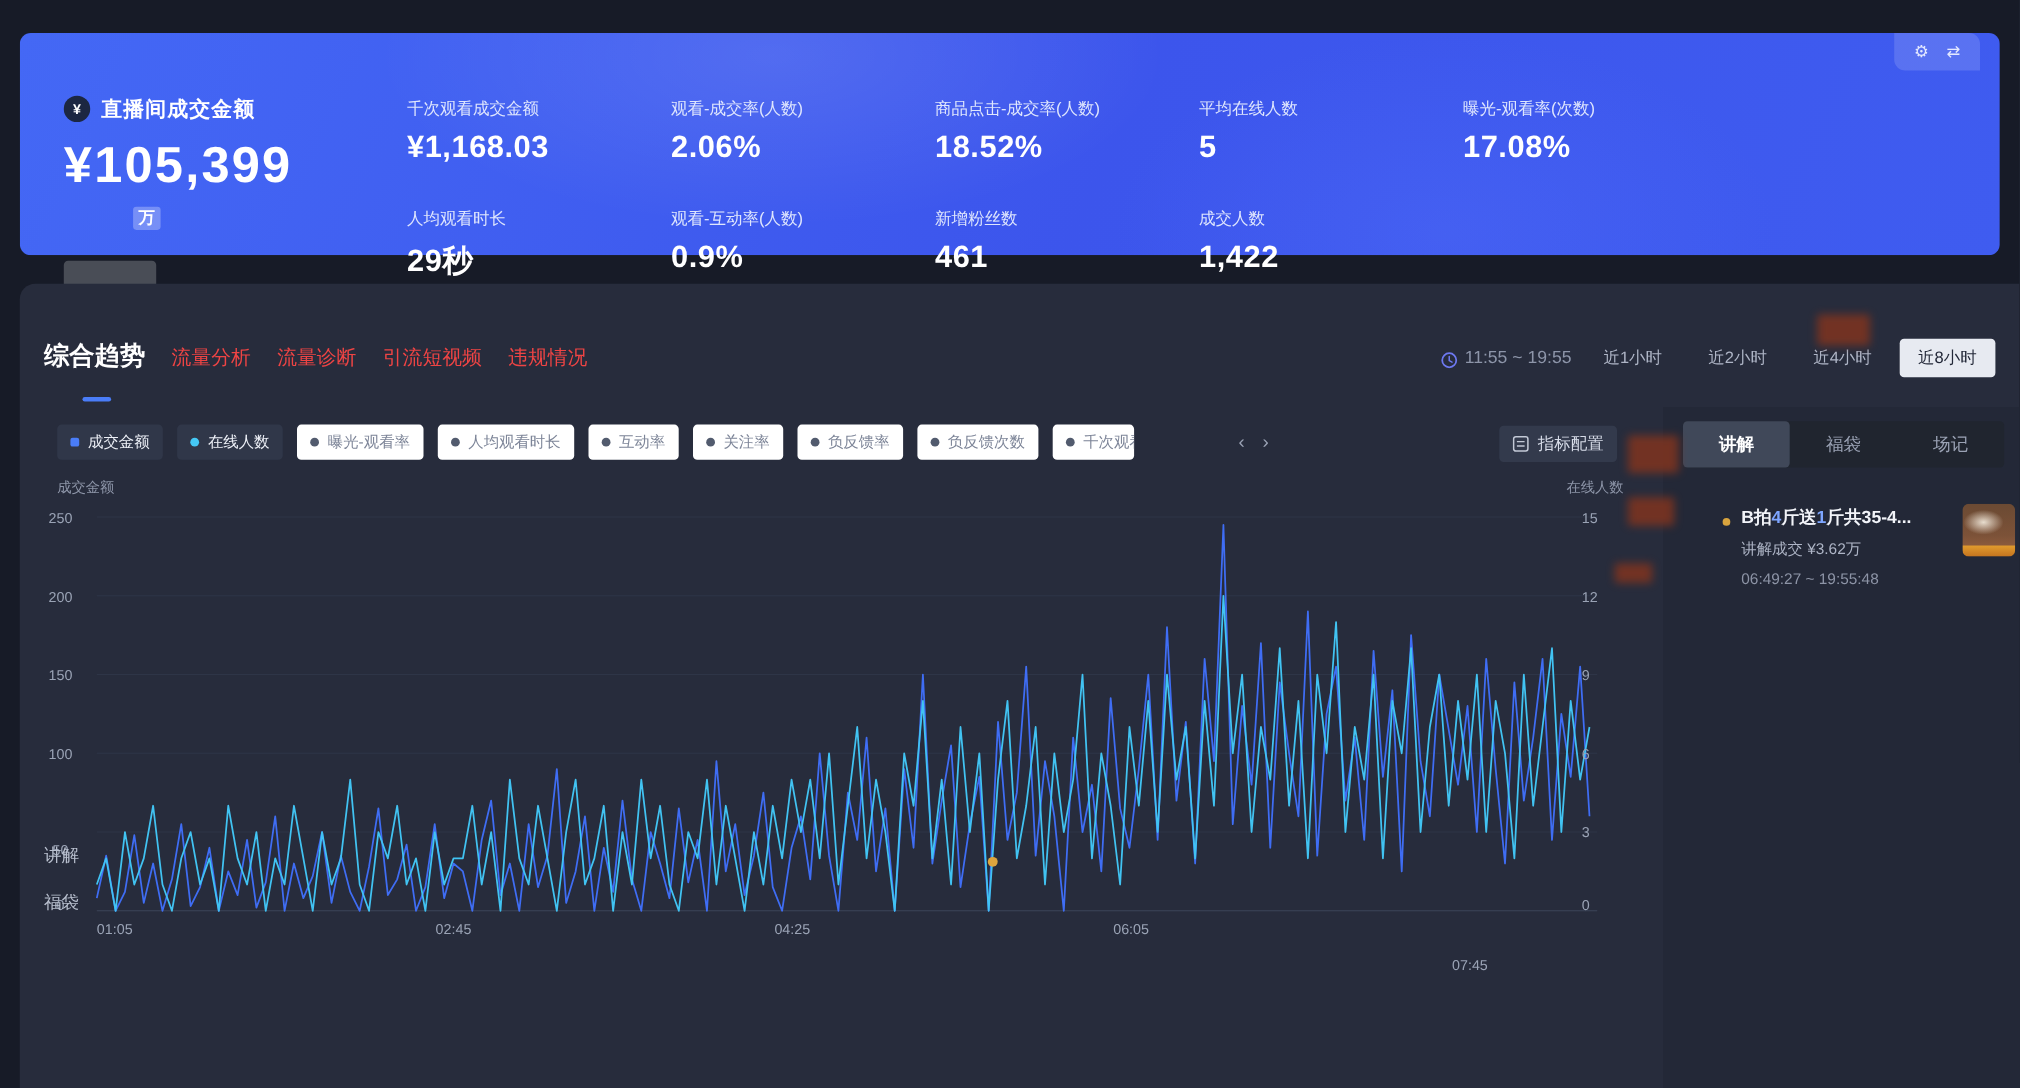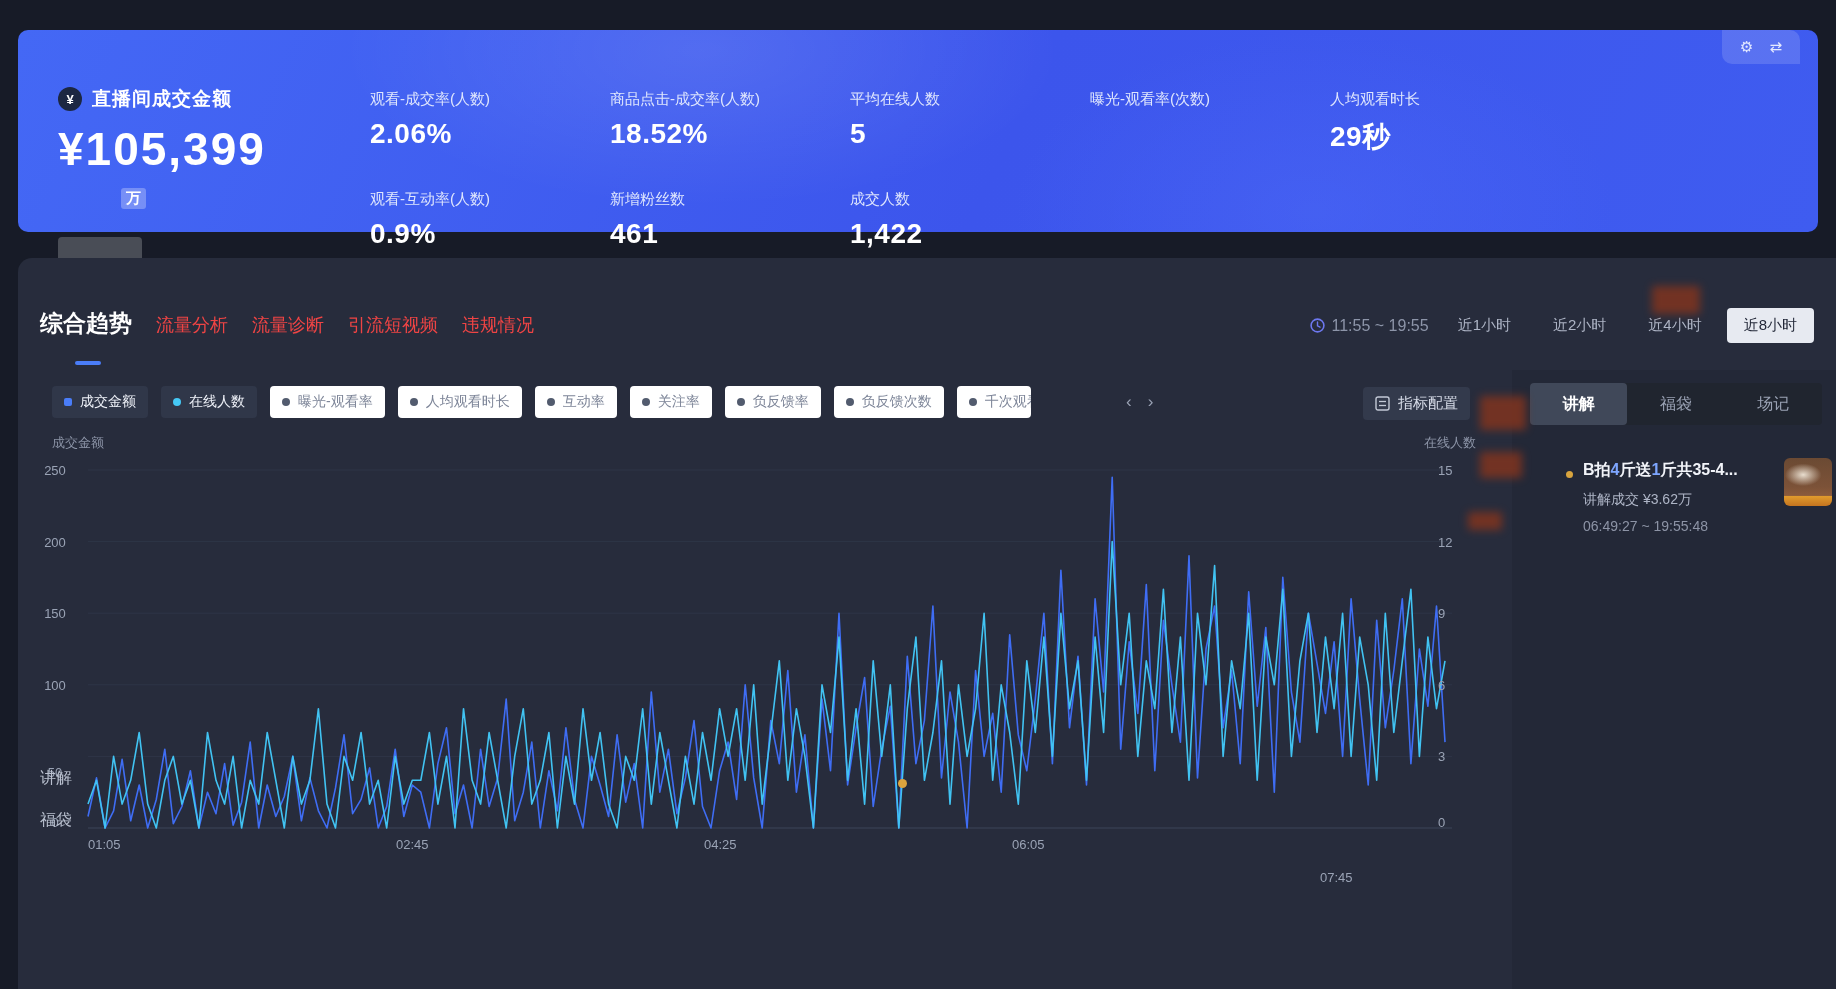--- a/index.html
+++ b/index.html
@@ -34,21 +34,21 @@
   .main-panel{left:18px;top:258px;width:1818px;height:731px;background:#272c3c;border-radius:14px 0 0 0}
   .side-panel{left:1512px;top:370px;width:324px;height:619px;background:#232837}
 
   
   .tab-bar{left:40px;top:308px;display:flex;align-items:baseline;gap:24px}
   .nav-tab{font-size:18px;color:#ef4444;cursor:pointer;white-space:nowrap}
   .nav-tab.active{font-size:23px;font-weight:bold;color:#fff}
   .tab-underline{left:75px;top:361px;width:26px;height:4px;border-radius:2px;background:#4a7df8}
 
   .time-row{top:308px;right:22px;display:flex;align-items:center;gap:12px}
-  .time-text{font-size:16px;color:#8d95a9;display:flex;align-items:center;gap:7px}
+  .time-text{font-size:16px;color:#8d95a9;display:flex;align-items:flex-end;gap:7px}
   .range-btn{font-size:15px;color:#aeb5c6;padding:8px 17px;border-radius:4px;cursor:pointer;white-space:nowrap}
   .range-btn.active{background:#e7eaf1;color:#232838;font-weight:normal}
 
   
   .chips-row{left:52px;top:386px;display:flex;align-items:center;gap:13px}
   .chip{display:flex;align-items:center;gap:8px;background:#ffffff;border-radius:4px;padding:7px 12px;font-size:14px;color:#7d8598;cursor:pointer;white-space:nowrap}
   .chip.active{background:#303749;color:#eef1f8}
   .chip .dot{width:8px;height:8px;border-radius:50%;background:#525b6e;flex:0 0 auto}
   .chip .dot.square{border-radius:2px}
   .chip.trunc{width:62px;overflow:hidden;padding-right:0}
@@ -87,33 +87,38 @@
 <div class="abs header-card">
   <div class="abs hm-row">
     <div class="yuan-circle">¥</div>
     <div class="hm-label">直播间成交金额</div>
   </div>
   <div class="abs hm-value">¥105,399</div>
   <div class="abs hm-unit">万</div>
   <div class="abs goal-btn">创建目标</div>
   <div class="abs kpi-grid" id="kpi-grid">
       <div class="kpi-cell">
+        <div class="kpi-label">千次观看成交金额</div>
+        <div class="kpi-value">¥1,168.03</div>
+      </div>
+      <div class="kpi-cell">
         <div class="kpi-label">观看-成交率(人数)</div>
         <div class="kpi-value">2.06%</div>
       </div>
       <div class="kpi-cell">
         <div class="kpi-label">商品点击-成交率(人数)</div>
         <div class="kpi-value">18.52%</div>
       </div>
       <div class="kpi-cell">
         <div class="kpi-label">平均在线人数</div>
         <div class="kpi-value">5</div>
       </div>
       <div class="kpi-cell">
         <div class="kpi-label">曝光-观看率(次数)</div>
+        <div class="kpi-value">17.08%</div>
       </div>
       <div class="kpi-cell">
         <div class="kpi-label">人均观看时长</div>
         <div class="kpi-value">29秒</div>
       </div>
       <div class="kpi-cell">
         <div class="kpi-label">观看-互动率(人数)</div>
         <div class="kpi-value">0.9%</div>
       </div>
       <div class="kpi-cell">

